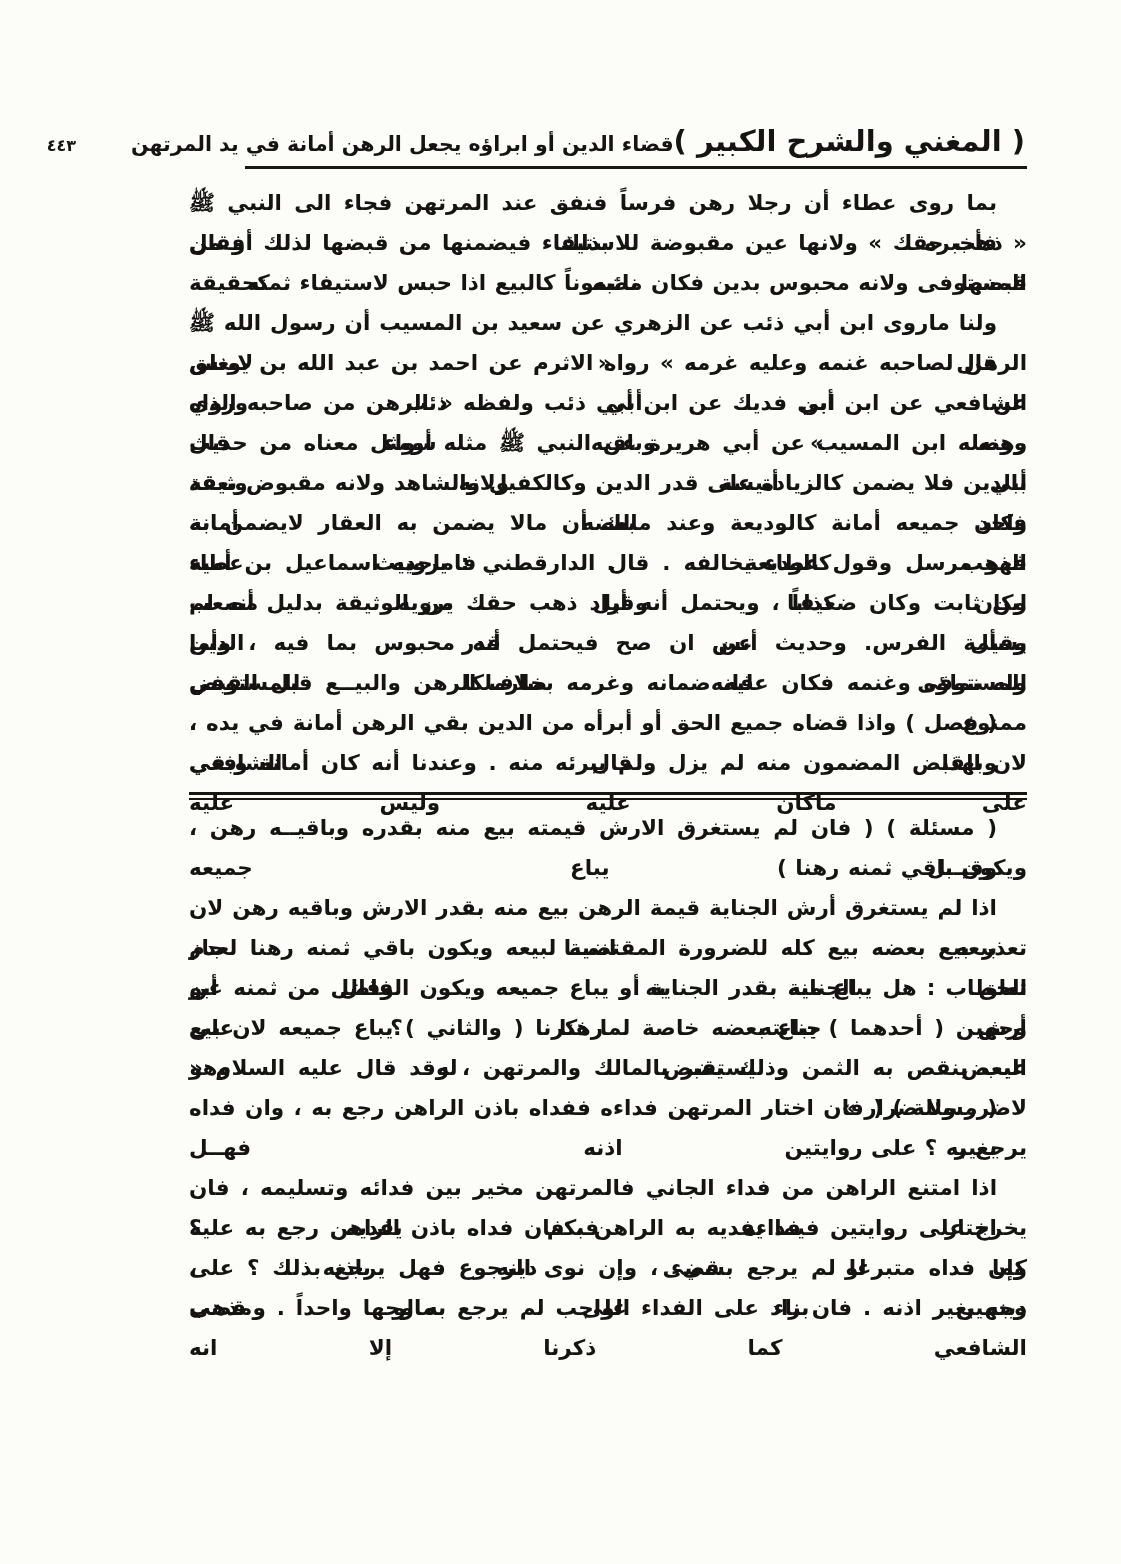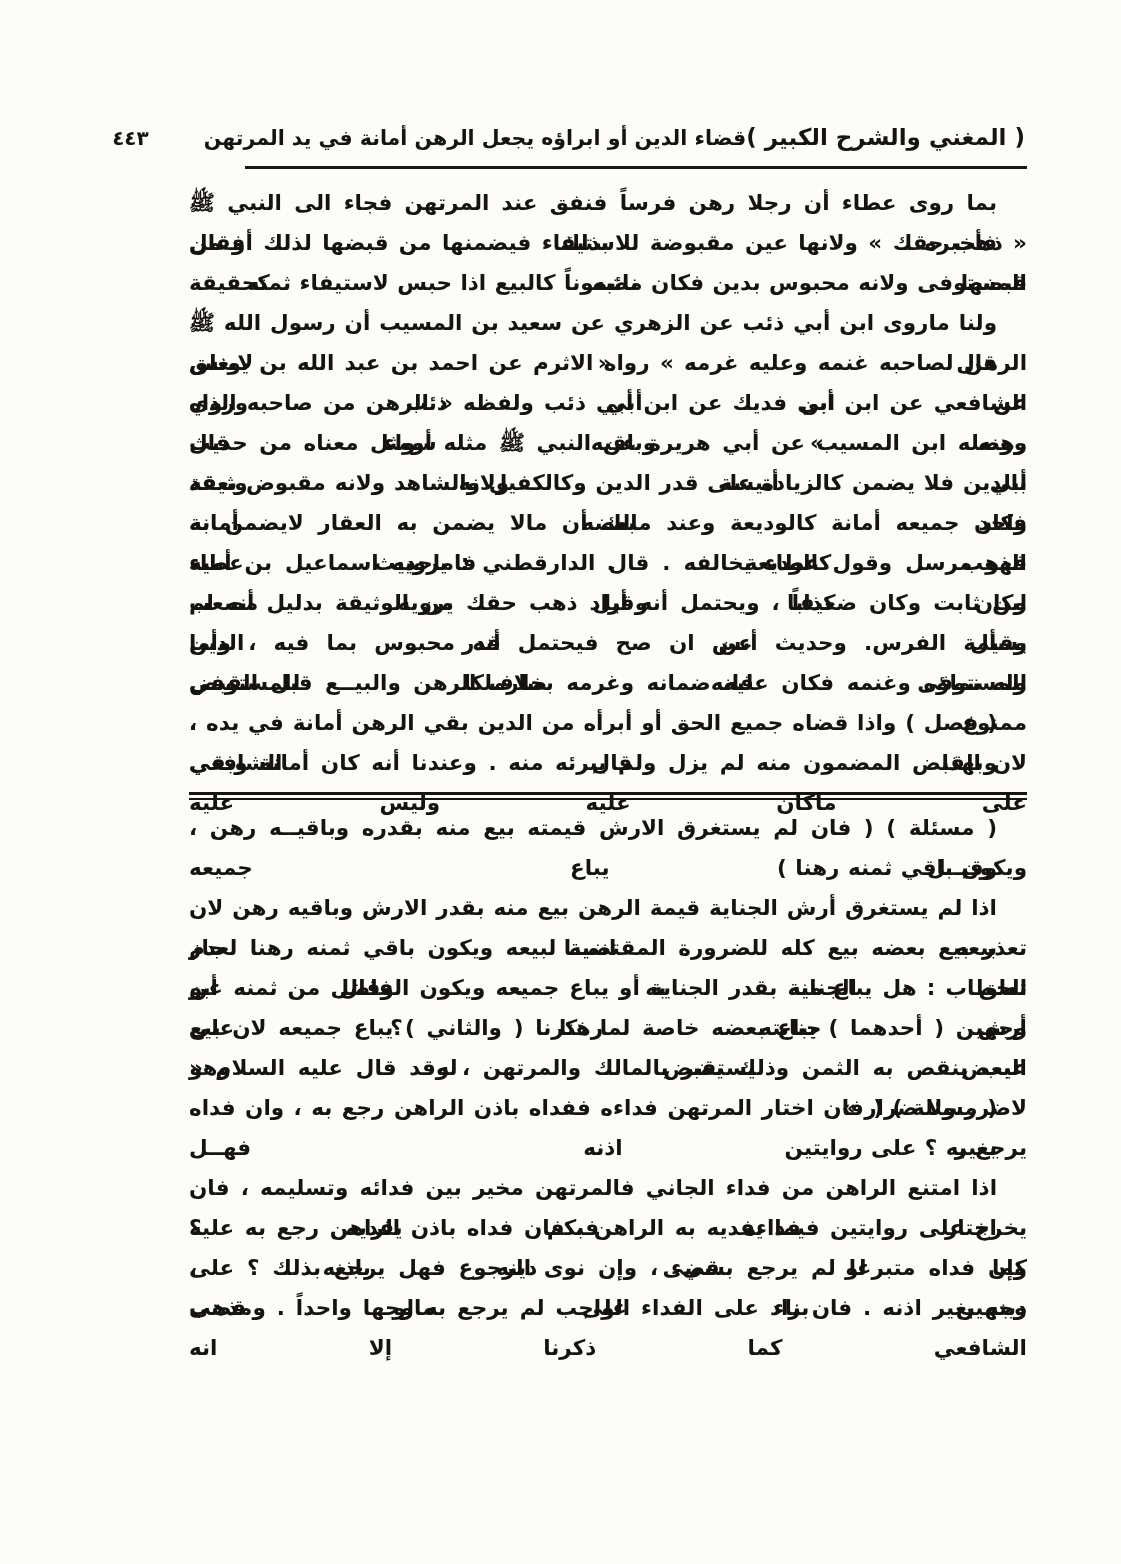--- a/index.html
+++ b/index.html
@@ -14,23 +14,23 @@
     width:1121px;height:1564px;
     background:#fcfcf9;
     color:#161412;
   }
   .header{
     position:absolute;top:124px;left:245px;width:780px;
     display:flex;flex-direction:row;justify-content:space-between;align-items:baseline;
     direction:rtl;
     font-weight:bold;
   }
-  .book-title{font-size:23px;white-space:nowrap;text-align:right;}
+  .book-title{font-size:29px;white-space:nowrap;text-align:right;}
   .chapter-title{font-size:20.5px;white-space:nowrap;padding-left:55px;text-align:center;}
-  .page-number{font-size:20px;white-space:nowrap;}
+  .page-number{font-size:16px;white-space:nowrap;}
   .header-rule{
     position:absolute;top:166px;left:245px;width:782px;height:3px;
     background:#1b1916;
   }
   .content{
     position:absolute;top:183px;left:189px;width:838px;
     direction:rtl;
     font-size:21.5px;font-weight:bold;
     line-height:40px;
   }

